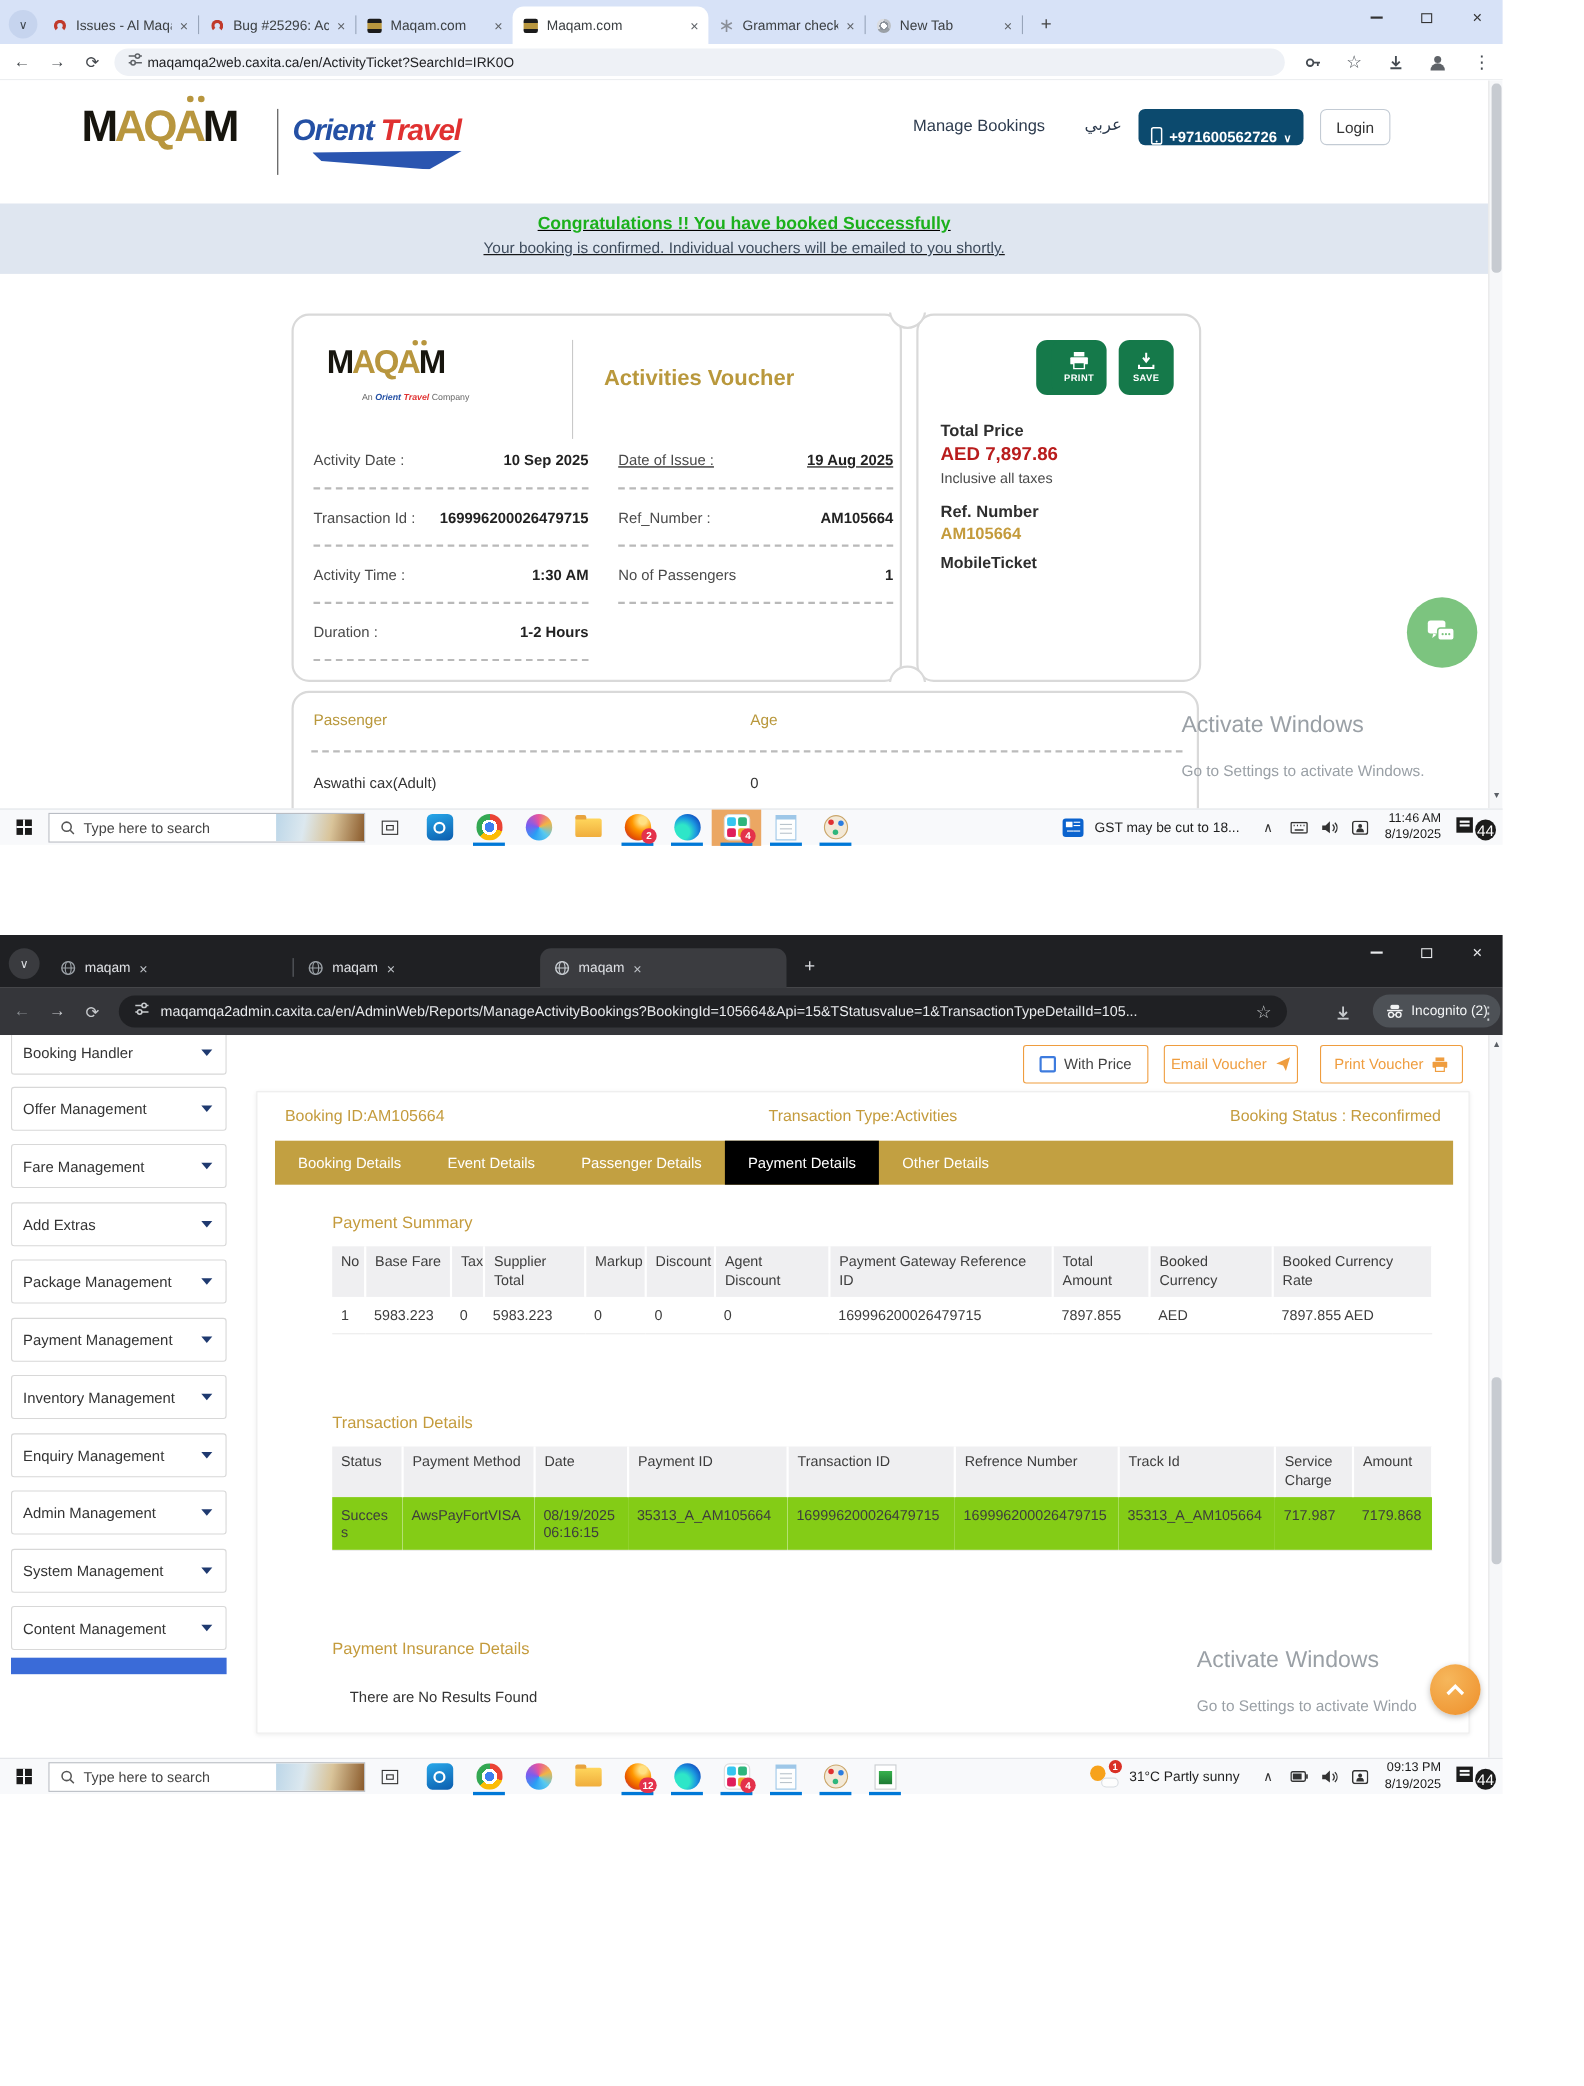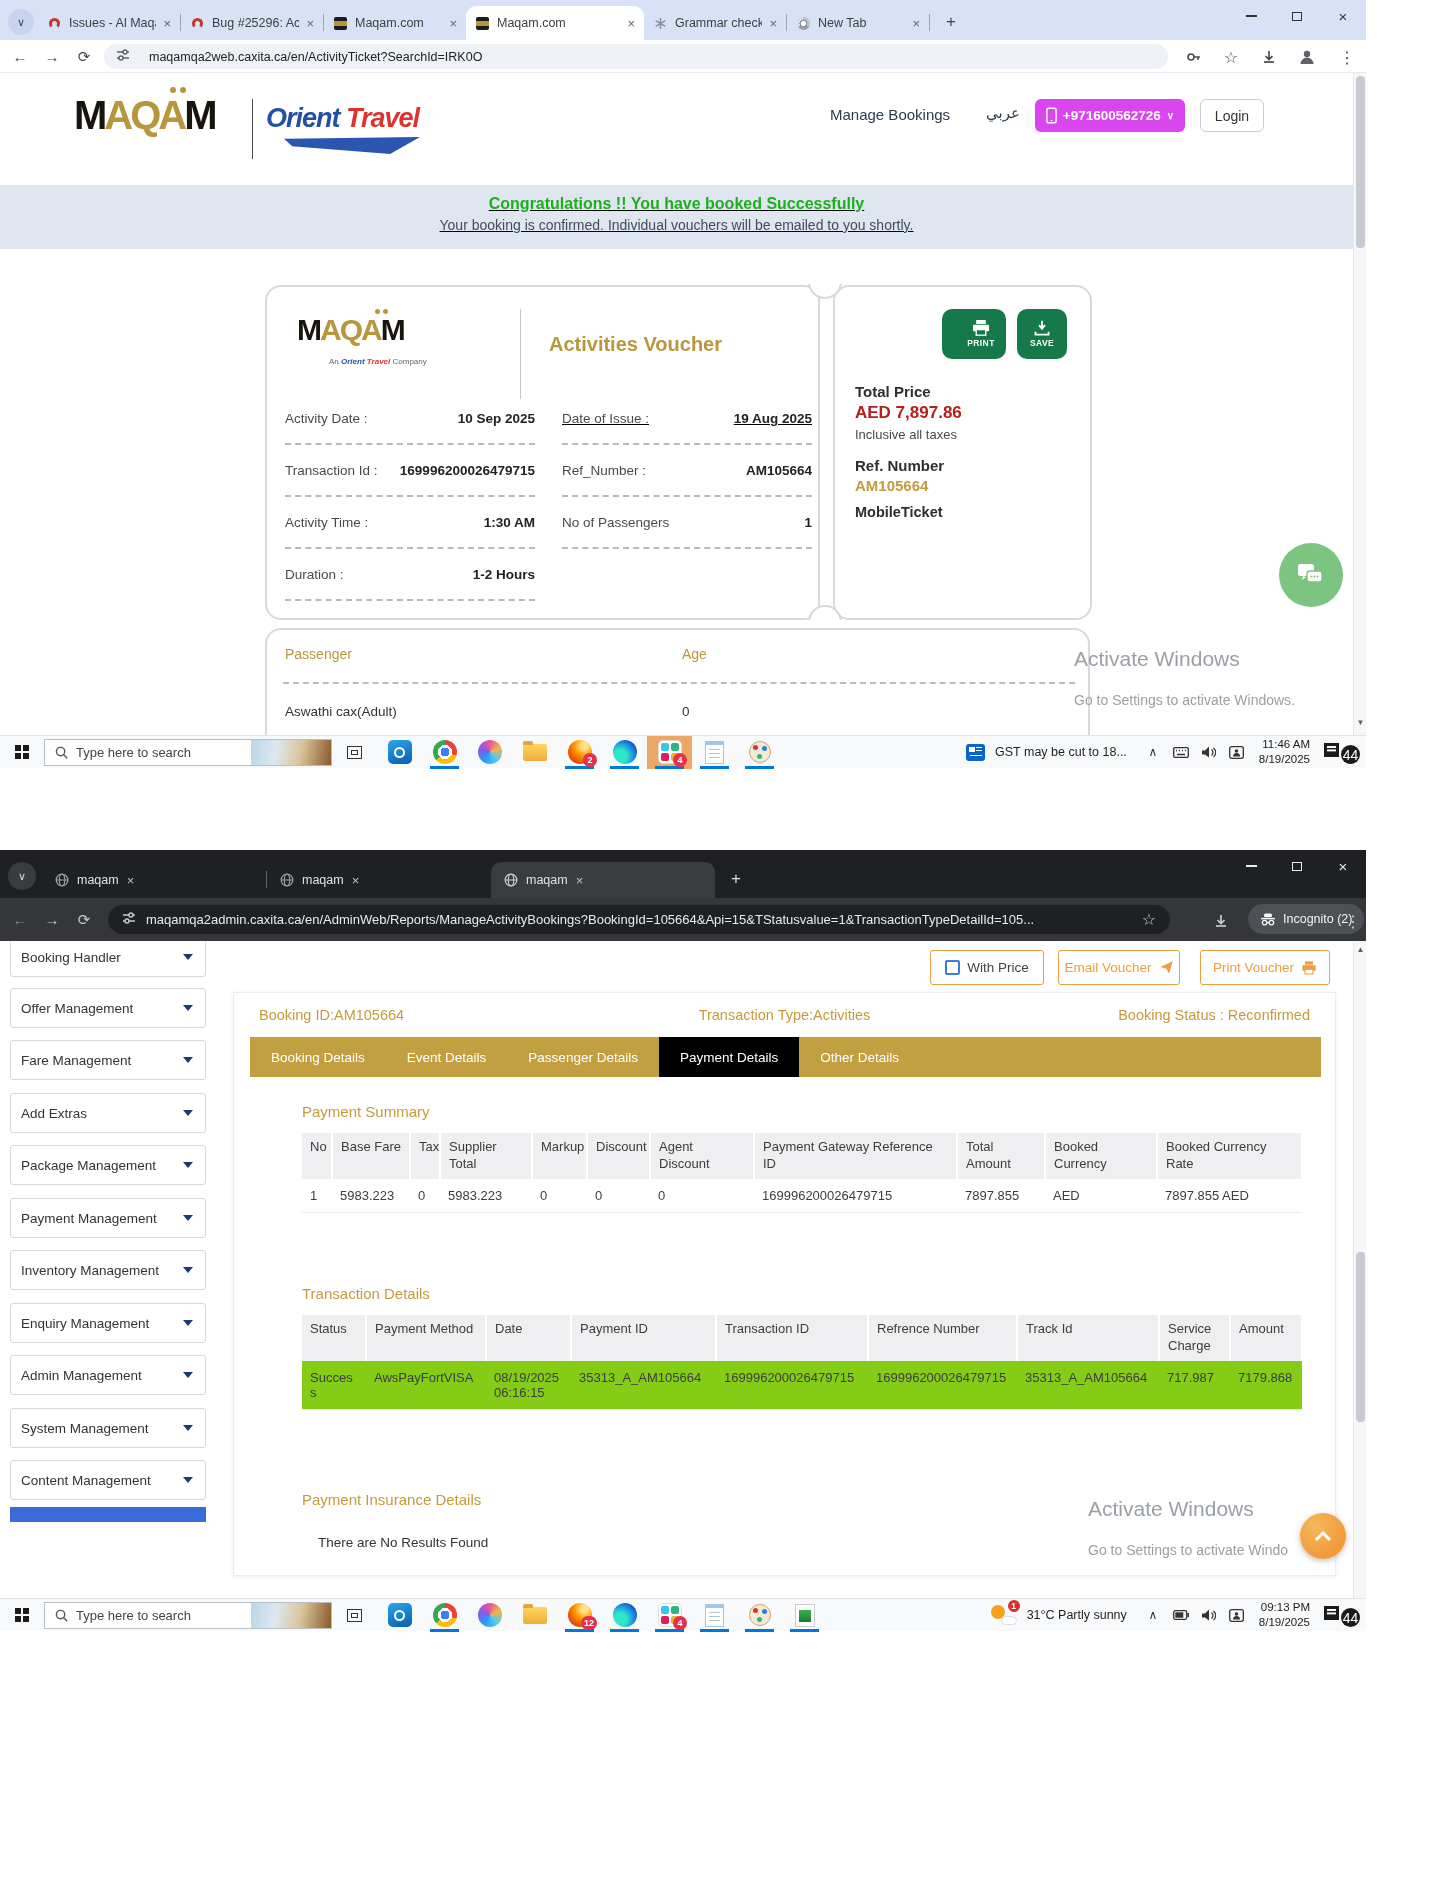--- a/index.html
+++ b/index.html
@@ -26,36 +26,36 @@
   .maxi { width:10px; height:9px; border:1.4px solid #333; display:block; }
   .clos { color:#333; font-size:15px; }
   .wc.dark .mini { background:#e8eaed; } .wc.dark .maxi { border-color:#e8eaed; } .wc.dark .clos { color:#e8eaed; }
   .fav { width:15px; height:15px; flex:none; display:flex; align-items:center; justify-content:center; }
   .fav-redmine { width:11px; height:11px; border:3px solid #c0392b; border-bottom-color:transparent; border-radius:50%; }
   .fav-maqam { width:13px; height:13px; border-radius:2px; background:linear-gradient(180deg,#1b1b1b 0 30%,#b8963e 30% 72%,#1b1b1b 72%); }
   .fav-chromegray { width:13px; height:13px; border-radius:50%; background:radial-gradient(circle,#fff 0 2.5px,#8f959c 2.5px 4px,transparent 4px),conic-gradient(#bdc1c6 0 33%,#9aa0a6 33% 66%,#dadce0 66%); }
 
   .tb1 { position:relative; height:33px; background:#fff; border-bottom:1px solid #e8eaed; }
   .navb { position:absolute; top:4px; width:28px; height:25px; display:flex; align-items:center; justify-content:center; color:#44484d; font-size:15px; }
-  .omni1 { position:absolute; left:104px; top:4px; width:1064px; height:25px; border-radius:13px; background:#eef1f6; display:flex; align-items:center; padding:0 12px; gap:19px; }
+  .omni1 { position:absolute; left:104px; top:4px; width:1064px; height:25px; border-radius:13px; background:#eef1f6; display:flex; align-items:center; padding:0 12px; gap:4px; }
   .omni1 .url { font-size:12.5px; color:#202124; white-space:nowrap; overflow:hidden; }
   .tbi { position:absolute; top:4px; width:26px; height:26px; display:flex; align-items:center; justify-content:center; color:#454b52; }
 
   .pg1 { position:absolute; top:73px; left:0; width:1366px; height:662px; background:#fff; overflow:hidden; }
 
   .logo-maqam { position:absolute; left:74px; top:22px; font-weight:bold; font-size:40px; letter-spacing:-3px; color:#17150e; line-height:1; }
   .logo-maqam .g { color:#b8963e; }
   .logo-dots { position:absolute; left:96px; top:-8px; width:6px; height:6px; border-radius:50%; background:#b8963e; box-shadow:10px 0 0 #b8963e; }
   .logo-div { position:absolute; left:252px; top:26px; width:1px; height:60px; background:#4a4a4a; }
   .orient { position:absolute; left:266px; top:30px; font-style:italic; font-weight:bold; font-size:27px; letter-spacing:-1px; }
   .orient .o { color:#2450a4; } .orient .t { color:#e03131; }
   .swoosh { position:absolute; left:284px; top:64px; width:136px; height:17px; background:#2a55b0; clip-path:polygon(0 10%,100% 0,78% 100%,6% 55%); }
   .nav-mb { position:absolute; left:830px; top:33px; font-size:15px; color:#2d3b4e; }
   .nav-ar { position:absolute; left:986px; top:31px; font-size:15px; color:#2d3b4e; }
-  .btn-phone { position:absolute; left:1035px; top:26px; width:150px; height:33px; background:#d946ef; border-radius:6px; color:#fff; display:flex; align-items:center; justify-content:center; gap:6px; font-size:13.5px; font-weight:bold; }
+  .btn-phone { position:absolute; left:1035px; top:26px; width:150px; height:33px; background:#0c4a6e; border-radius:6px; color:#fff; display:flex; align-items:flex-end; justify-content:center; gap:6px; font-size:13.5px; font-weight:bold; }
   .btn-login { position:absolute; left:1200px; top:26px; width:64px; height:33px; background:#fff; border:1px solid #c3cbd4; border-radius:6px; color:#333; font-size:14px; display:flex; align-items:center; justify-content:center; }
 
   .banner { position:absolute; left:0; top:112px; width:1353px; height:64px; background:#dfe6f0; text-align:center;text-decoration:underline; }
   .banner .t1 { margin-top:10px; font-size:16px; font-weight:bold; color:#1cb01c; }
   .banner .t2 { margin-top:4px; font-size:14px; color:#3f4d5e; }
 
   .vcard { position:absolute; left:265px; top:212px; width:555px; height:335px; border:2px solid #d9d9d9; border-radius:16px; background:#fff; }
   .pcard { position:absolute; left:833px; top:212px; width:259px; height:335px; border:2px solid #d9d9d9; border-radius:16px; background:#fff; }
   .notch { position:absolute; left:808px; width:38px; height:19px; overflow:hidden; }
   .notch i { display:block; width:34px; height:34px; border:2px solid #d9d9d9; border-radius:50%; background:#fff; }

